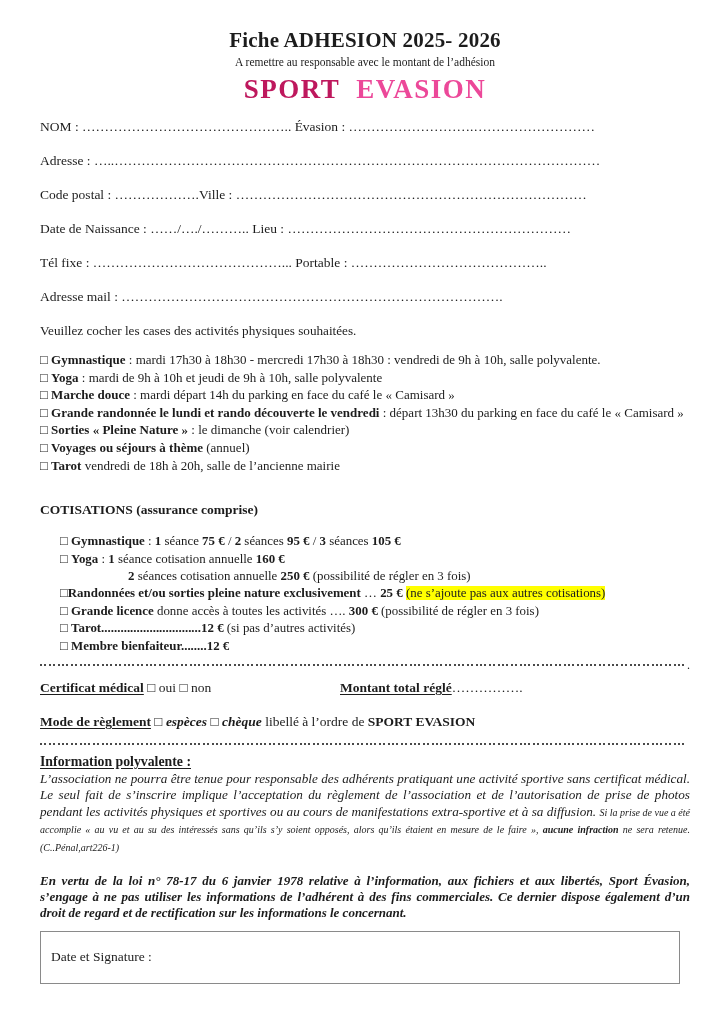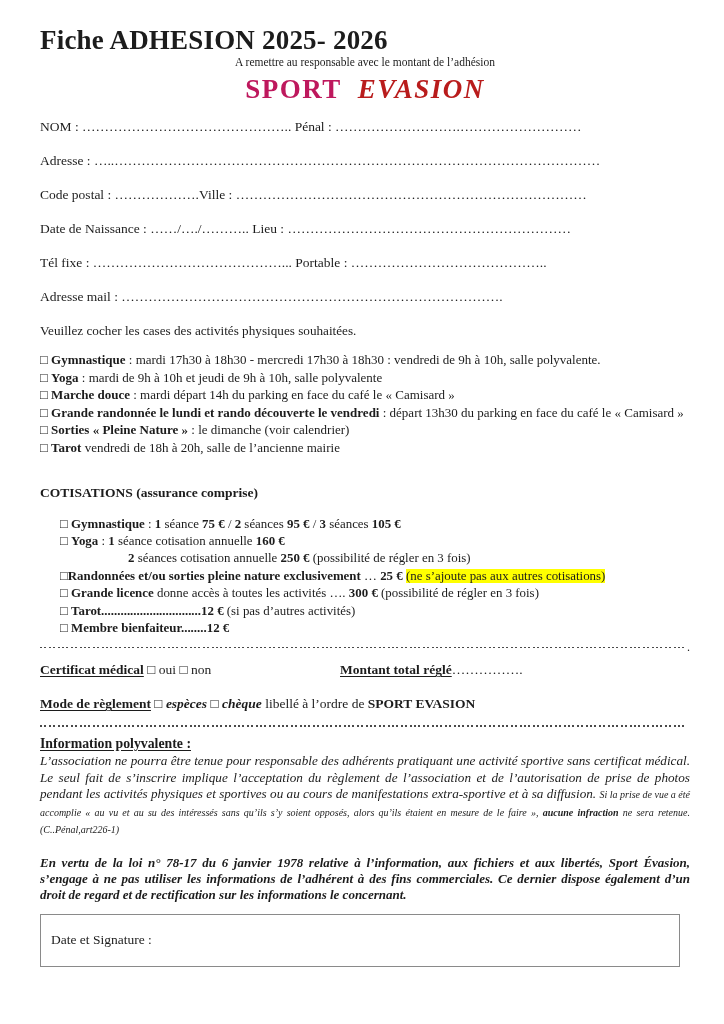--- a/index.html
+++ b/index.html
@@ -10,21 +10,21 @@
     color:#1c1c1c;
   }
   .content { padding:28px 34px 0 40px; }
 
   .b  { font-weight:bold; }
   .i  { font-style:italic; }
   .u  { text-decoration:underline; text-underline-offset:2px; }
   .hl { background:#ffff00; }
   .sm { font-size:10px; }
 
-  .title    { text-align:left; font-weight:bold; font-size:27px; line-height:25px; letter-spacing:0.2px; }
+  .title    { text-align:center; font-weight:bold; font-size:21px; line-height:25px; letter-spacing:0.2px; }
   .subtitle { text-align:center; font-size:11.5px; line-height:15px; margin-top:2px; }
   .brand    { text-align:center; font-weight:bold; font-size:27px; line-height:31px; margin-top:4px; letter-spacing:1.5px; }
   .brand .w1 { margin-right:16px; }
 
   .fields { margin-top:14px; }
   .field  { font-size:13.5px; line-height:16px; margin-bottom:18px; white-space:nowrap; overflow:hidden; }
 
   .intro { font-size:13.2px; line-height:16px; }
 
   .activities { margin-top:12px; }
@@ -56,40 +56,41 @@
 </style>
 </head>
 <body>
 
 <div class="page">
   <div class="content">
 
     <div class="title">Fiche ADHESION 2025- 2026</div>
     <div class="subtitle">A remettre au responsable avec le montant de l’adhésion</div>
     <div class="brand">
-      <span class="w1" style="color: #be185d;">SPORT</span><span style="color: #b91c1c; font-style: italic;">EVASION</span>
+      <span class="w1" style="color: #be185d;">SPORT</span><span style="color: #ec4899;">EVASION</span>
     </div>
 
     <div class="fields">
-        <div class="field">NOM : ……………………………………….. Pénal : ……………………….………………………</div>
+        <div class="field">NOM : ……………………………………….. Évasion : ……………………….………………………</div>
         <div class="field">Adresse : …..………………………………………………………………………………………………</div>
         <div class="field">Code postal : ……………….Ville : ……………………………………………………………………</div>
         <div class="field">Date de Naissance : ……/…./……….. Lieu : ………………………………………………………</div>
         <div class="field">Tél fixe : ……………………………………... Portable : ……………………………………..</div>
         <div class="field">Adresse mail : ………………………………………………………………………….</div>
       </div>
 
     <div class="intro">Veuillez cocher les cases des activités physiques souhaitées.</div>
 
     <div class="activities">
         <div class="act-item"><span>□</span><span> </span><span class="b">Gymnastique</span><span> : mardi 17h30 à 18h30 - mercredi 17h30 à 18h30 : vendredi de 9h à 10h, salle polyvalente.</span></div>
         <div class="act-item"><span>□</span><span> </span><span class="b">Yoga</span><span> : mardi de 9h à 10h et jeudi de 9h à 10h, salle polyvalente</span></div>
         <div class="act-item"><span>□</span><span> </span><span class="b">Marche douce</span><span> : mardi départ 14h du parking en face du café le « Camisard »</span></div>
         <div class="act-item wrap"><span>□</span><span> </span><span class="b">Grande  randonnée le lundi et rando découverte le vendredi</span><span> : départ 13h30 du parking en face du café le « Camisard »</span></div>
         <div class="act-item"><span>□</span><span> </span><span class="b">Sorties « Pleine Nature »</span><span> : le dimanche (voir calendrier)</span></div>
+        <div class="act-item"><span>□</span><span> </span><span class="b">Voyages ou séjours à thème</span><span> (annuel)</span></div>
         <div class="act-item"><span>□</span><span> </span><span class="b">Tarot</span><span> vendredi de 18h à 20h, salle de l’ancienne mairie</span></div>
       </div>
 
     <div class="cotis-heading">COTISATIONS (assurance comprise)</div>
 
     <div class="cotis-list">
         <div class="cotis-item"><span>□</span><span> </span><span class="b">Gymnastique</span><span> : </span><span class="b">1</span><span> séance </span><span class="b">75 €</span><span> / </span><span class="b">2</span><span> séances </span><span class="b">95 €</span><span> / </span><span class="b">3</span><span> séances </span><span class="b">105 €</span></div>
         <div class="cotis-item"><span>□</span><span> </span><span class="b">Yoga</span><span> : </span><span class="b">1</span><span> séance cotisation annuelle </span><span class="b">160 €</span></div>
         <div class="cotis-item indent"><span class="b">2</span><span> séances cotisation annuelle </span><span class="b">250 €</span><span> (possibilité de régler en 3 fois)</span></div>
         <div class="cotis-item"><span>□</span><span class="b">Randonnées et/ou sorties pleine nature exclusivement</span><span> … </span><span class="b">25 €</span><span> </span><span class="hl">(ne s’ajoute pas aux autres cotisations)</span></div>

